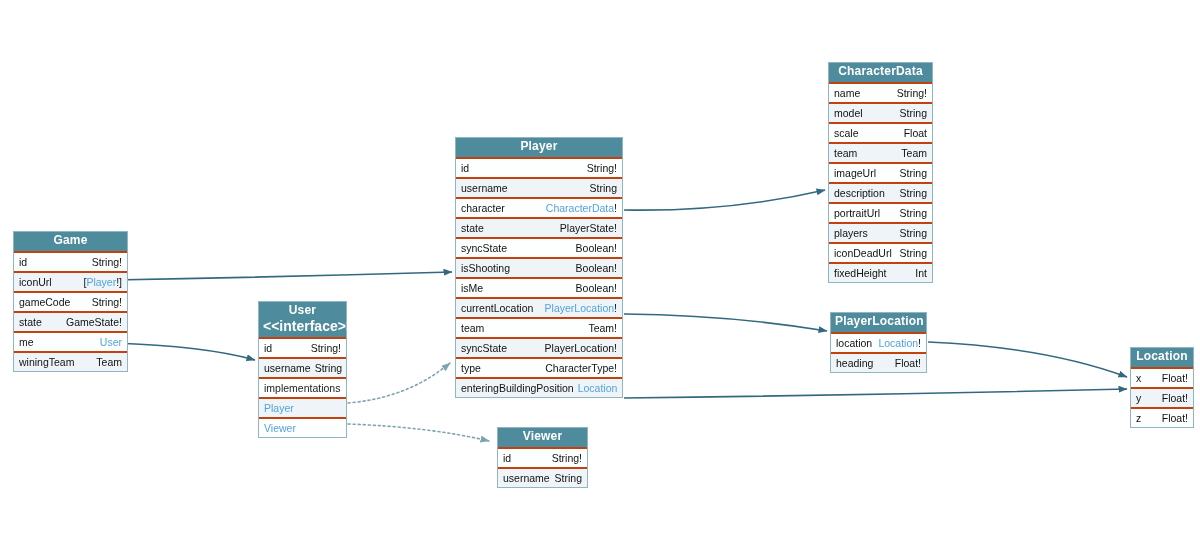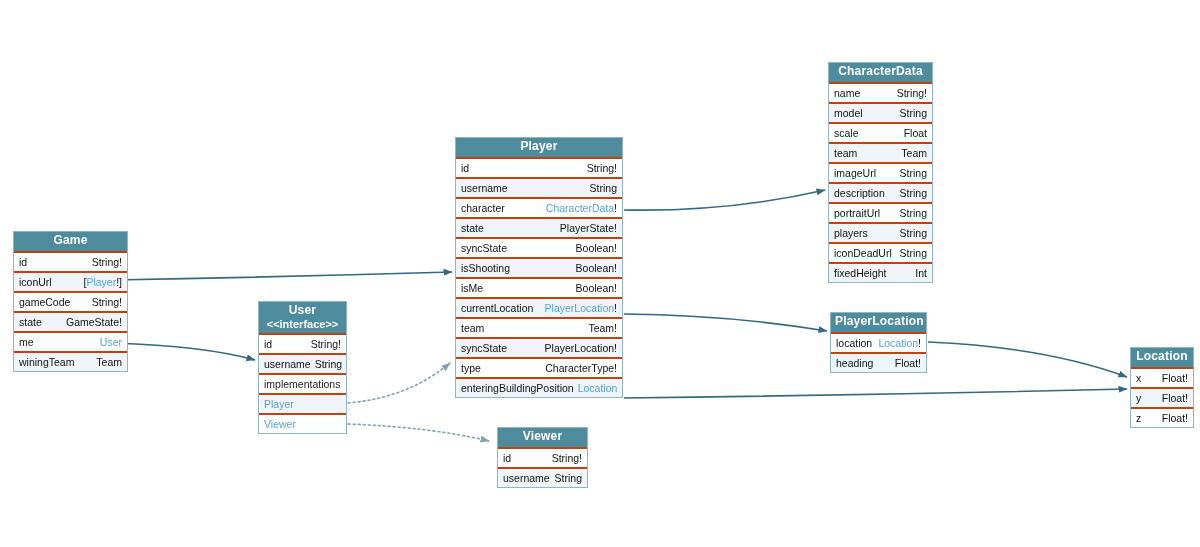--- a/index.html
+++ b/index.html
@@ -18,21 +18,21 @@
     font-size:10.5px;
     color:#111111;
   }
   .node-header{
     background:#4e8c9d;color:#ffffff;
     text-align:center;font-weight:bold;font-size:12px;
     padding:2px 4px 3px 4px;line-height:1.15;
     letter-spacing:.2px;
   }
   .node-subtitle{
-    display:block;font-weight:bold;font-size:11px;letter-spacing:0;
+    display:block;font-weight:bold;font-size:14px;letter-spacing:0;
   }
   .node-row{
     display:flex;align-items:center;justify-content:space-between;
     height:20px;box-sizing:border-box;
     padding:0 5px;gap:4px;white-space:nowrap;
     border-top:2px solid #c2410c;
     background:#fdfefe;
   }
   .node-row.alt{background:#eef4f7;}
   .field-name{color:#111111;}

